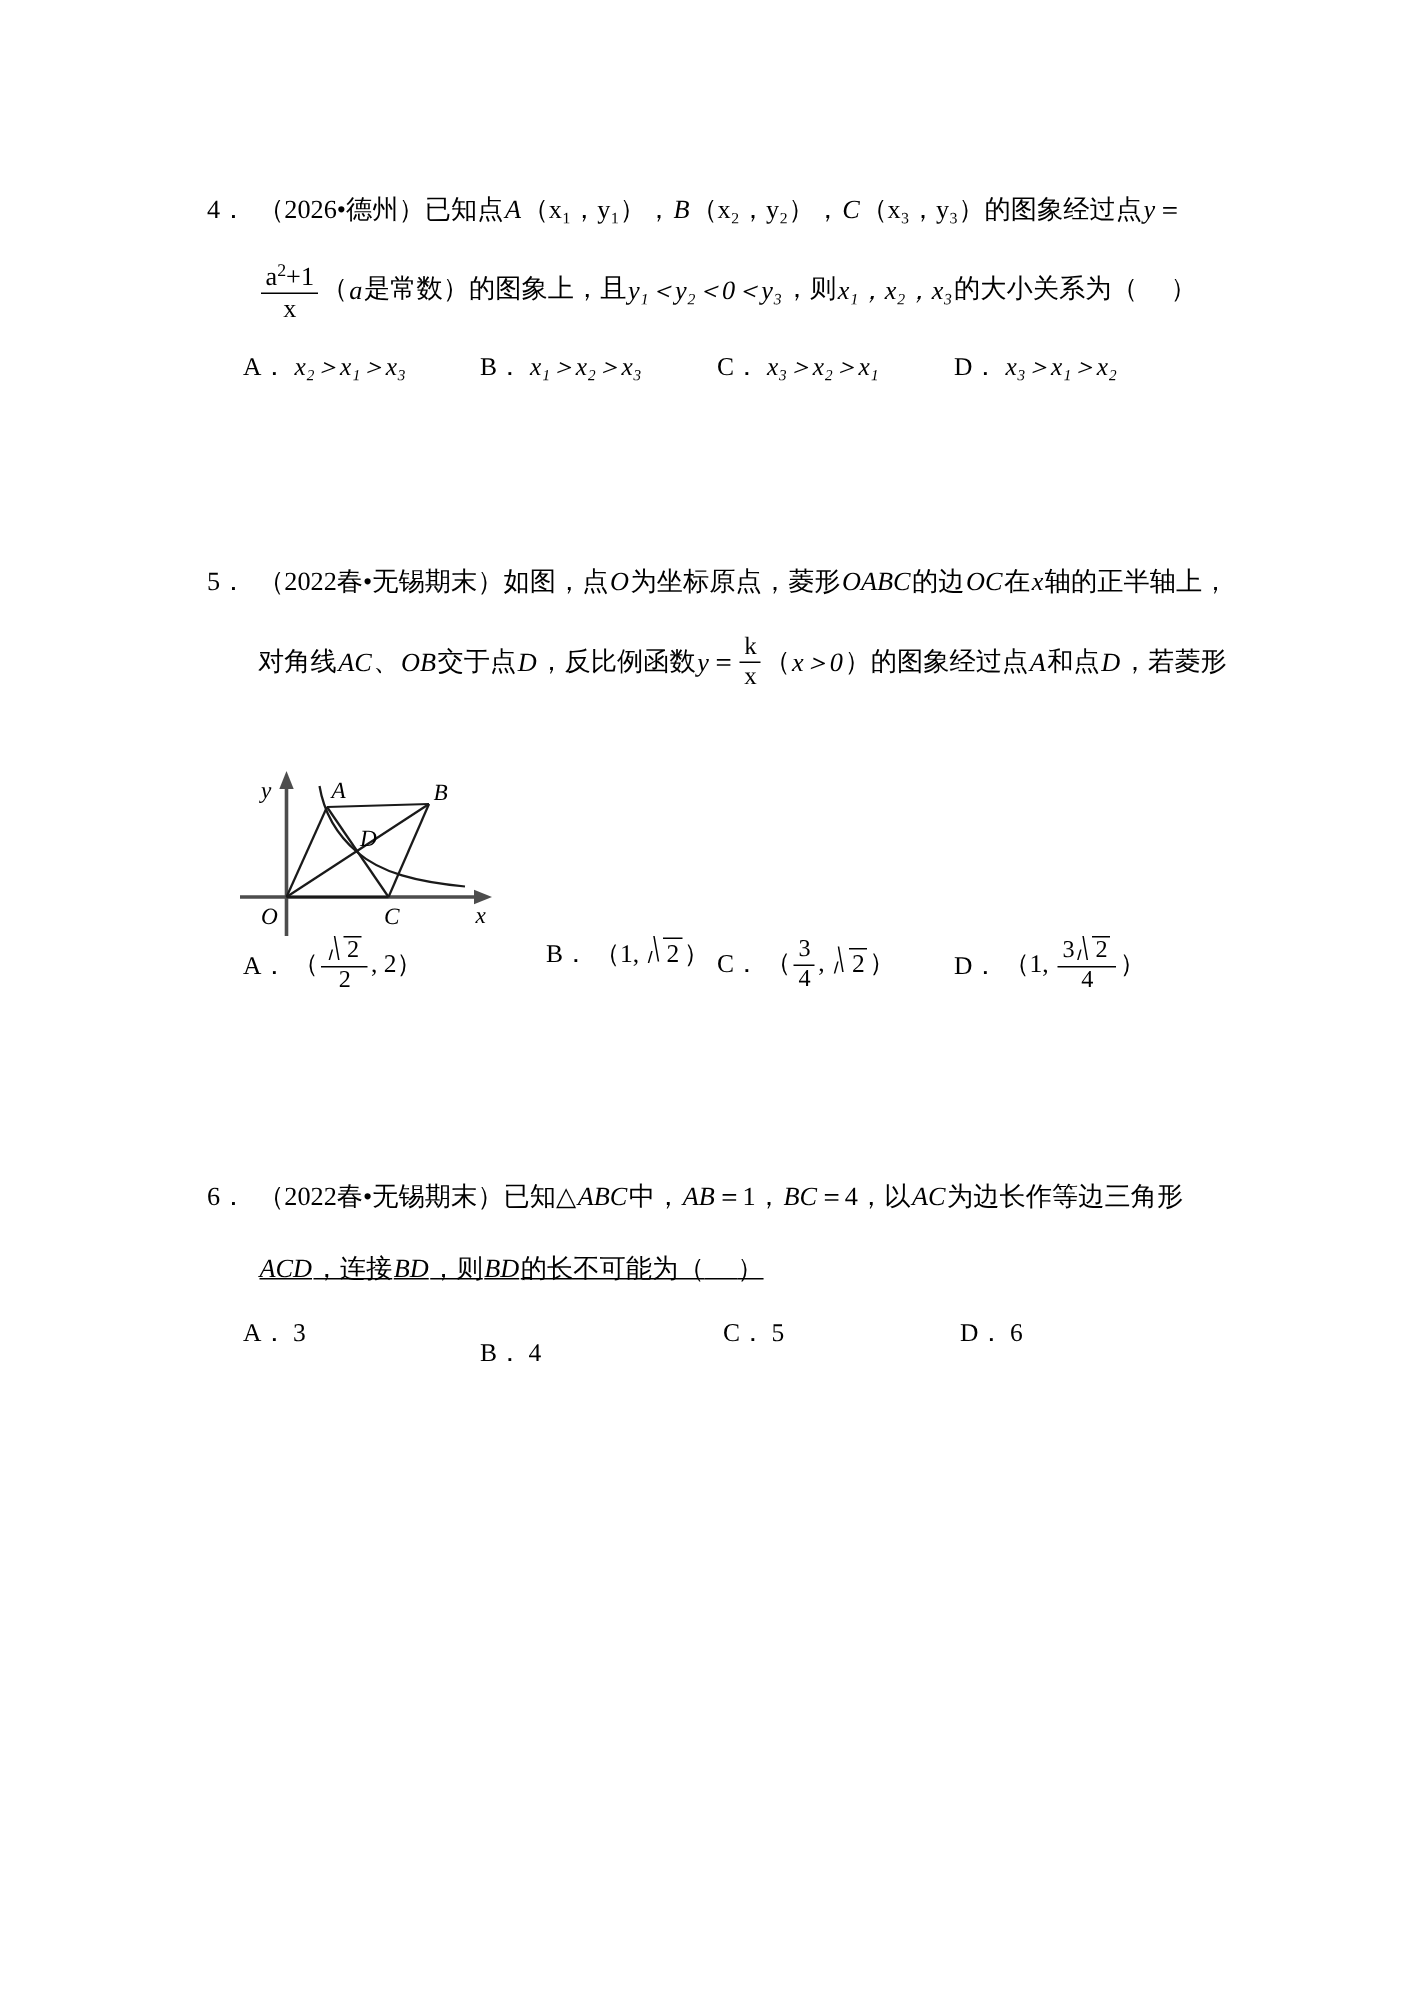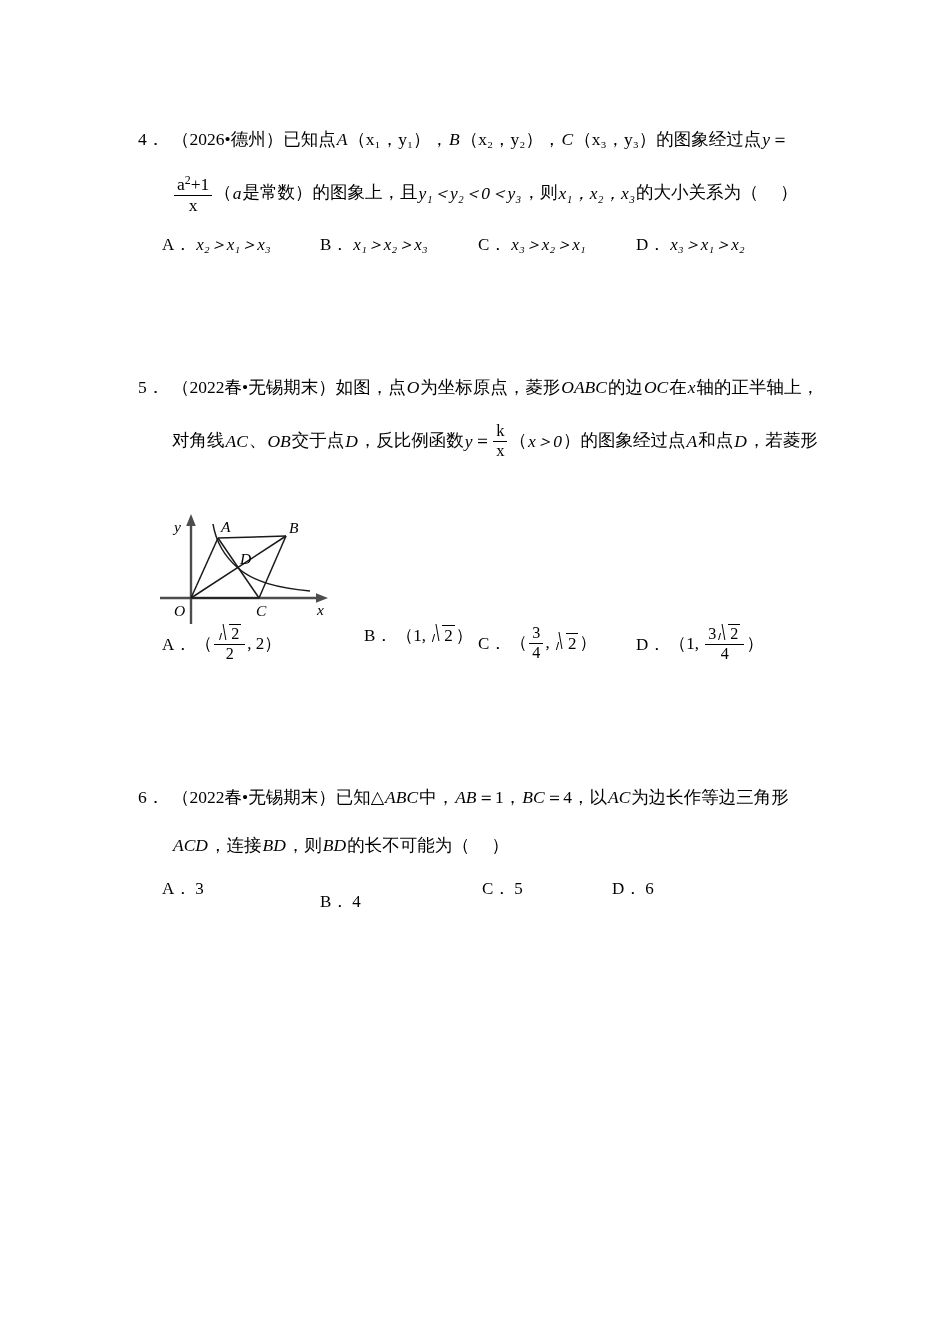--- a/index.html
+++ b/index.html
@@ -234,33 +234,33 @@
       </div>
     </div>
   </div>
 
   <div class="question" style="top:784px;">
 
     <div class="qline">
       <span class="qnum">6．</span><span>（2022春•无锡期末）</span><span>已知△</span><span class="mi">ABC</span><span>中，</span><span class="mi">AB</span><span>＝1</span><span>，</span><span class="mi">BC</span><span>＝4</span><span>，以</span><span class="mi">AC</span><span>为边长作等边三角形</span>
     </div>
 
-    <div class="qline" style="margin-top:22px;">
+    <div class="qline" style="margin-top:22px;text-decoration:underline;">
       <span class="indent"></span><span class="mi">ACD</span><span>，连接</span><span class="mi">BD</span><span>，则</span><span class="mi">BD</span><span>的长不可能为（</span><span class="blank-paren">&nbsp;&nbsp;&nbsp;&nbsp;&nbsp;</span><span>）</span>
     </div>
 
     <div class="options" style="margin-top:18px;height:30px;text-decoration:underline;">
       <div class="opt" style="left:24px;">
         <span class="opt-lab">A．</span><span>3</span>
       </div>
       <div class="opt" style="left:182px;margin-top:13px;">
         <span class="opt-lab">B．</span><span>4</span>
       </div>
       <div class="opt" style="left:344px;">
         <span class="opt-lab">C．</span><span>5</span>
       </div>
-      <div class="opt" style="left:474px;">
+      <div class="opt" style="left:502px;">
         <span class="opt-lab">D．</span><span>6</span>
       </div>
     </div>
   </div>
 
 </div>
 
 </body></html>

